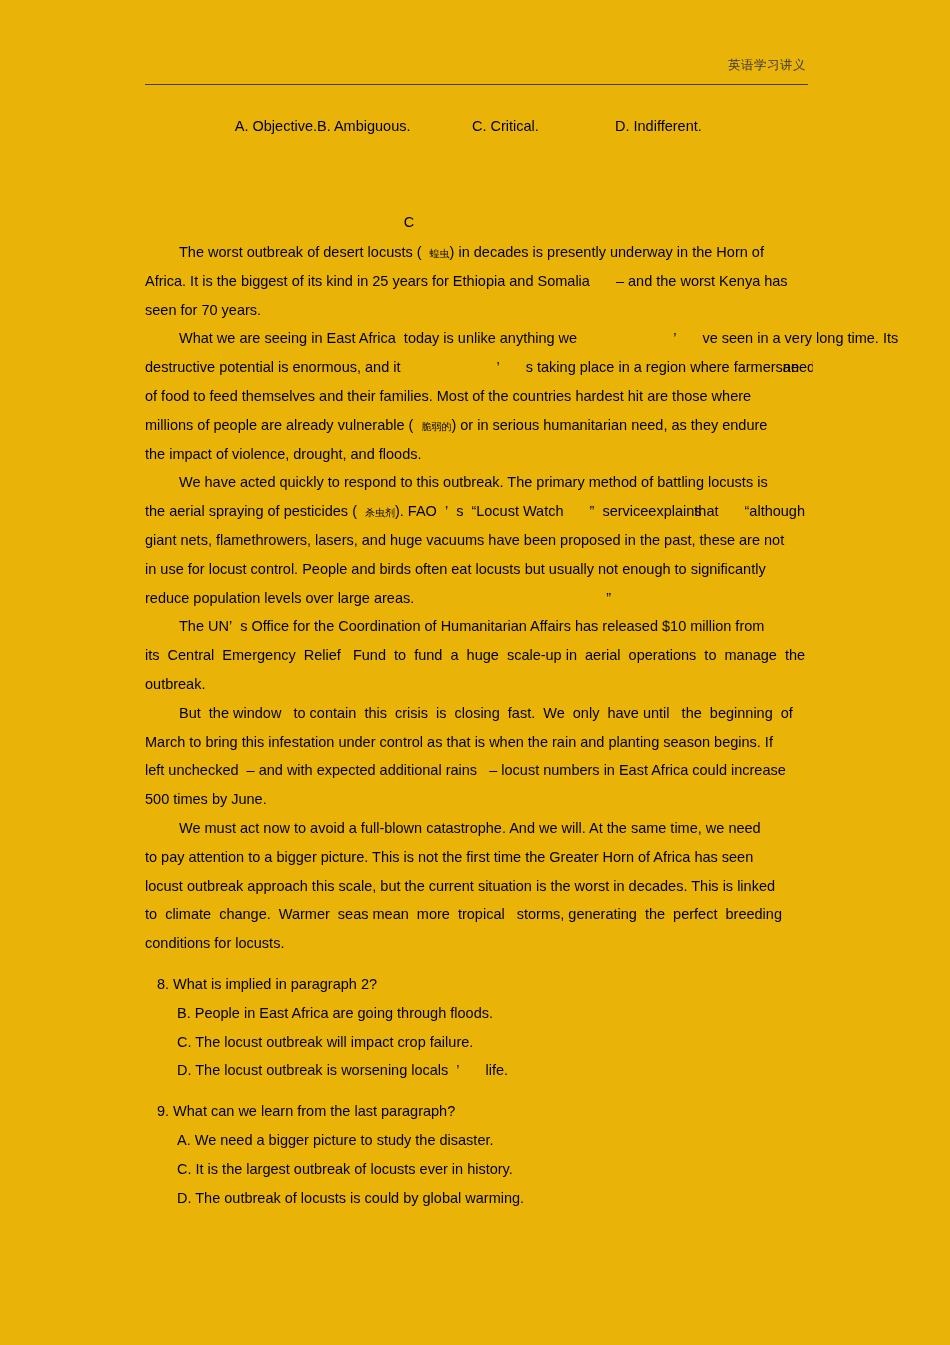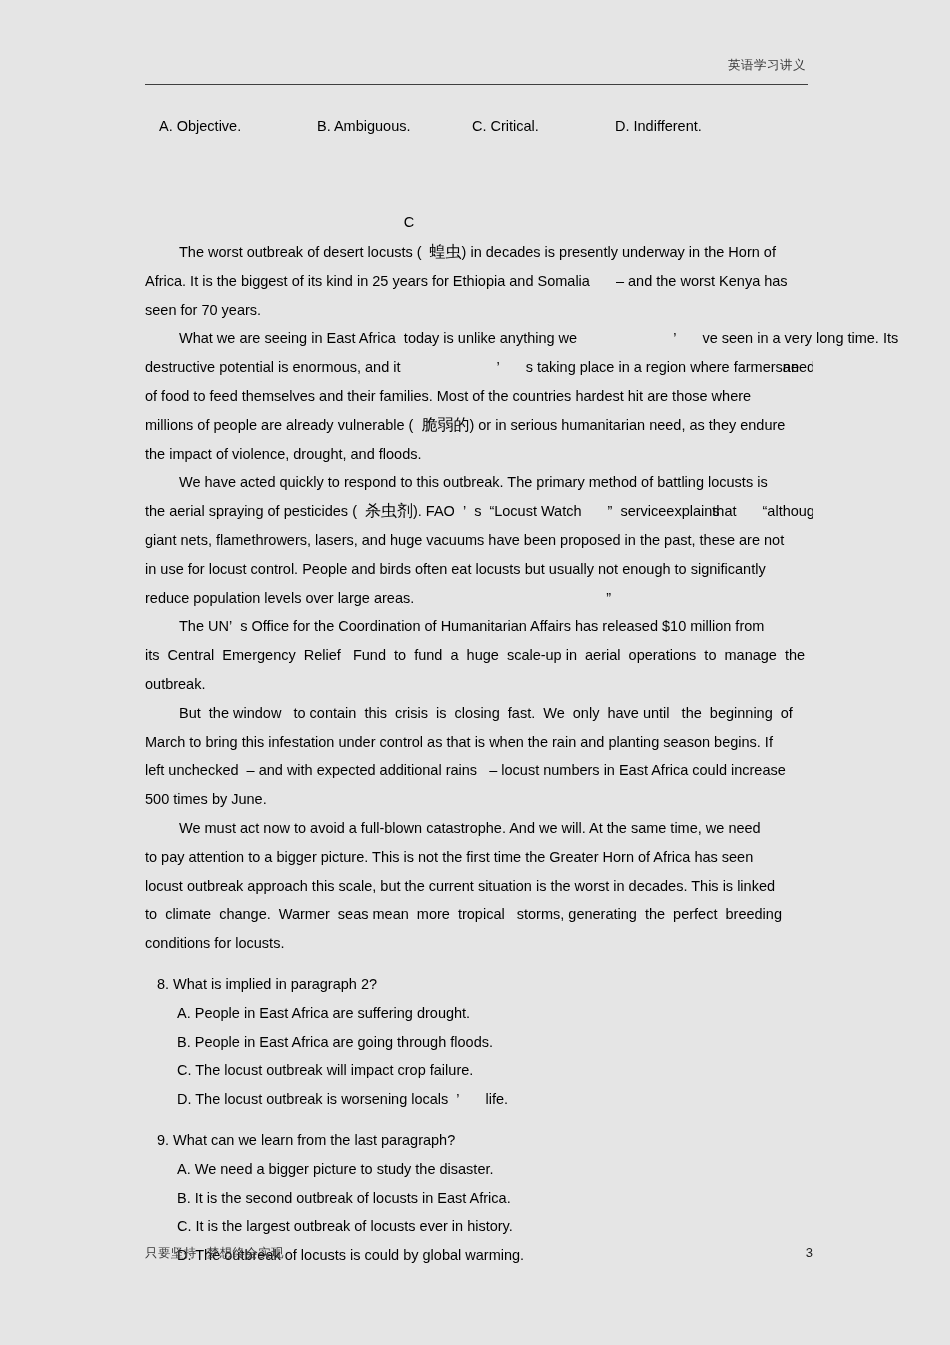--- a/index.html
+++ b/index.html
@@ -10,21 +10,21 @@
   }
   body {
     font-family: "Liberation Sans", sans-serif;
     color: #000000;
   }
   .page {
     position: relative;
     width: 950px;
     height: 1345px;
     margin: 0 auto;
-    background: #e5e5e5;
+    background: #eab308;
     overflow: hidden;
     box-sizing: border-box;
   }
 
   
   .header {
     position: absolute;
     left: 145px;
     top: 58px;
     width: 663px;
@@ -56,21 +56,21 @@
     display: block;
     white-space: nowrap;
     font-size: 14.5px;
     line-height: 1.2;
     padding-left: 14px;
     height: 30px;
   }
   .choice-row .opt {
     display: inline-block;
   }
-  .choice-row .opt-a { width: 158px; }
+  .choice-row .opt-a { width: 158px; text-align: right; }
   .choice-row .opt-b { width: 155px; }
   .choice-row .opt-c { width: 143px; }
   .choice-row .opt-d { width: auto; text-align: right; }
 
   
   .section-letter {
     text-align: center;
     font-size: 14.5px;
     margin-top: 66px;
     margin-bottom: 8px;
@@ -88,21 +88,21 @@
   }
   .para .ln {
     display: block;
     height: 28.8px;
     white-space: pre;
     overflow: visible;
   }
   .indent { display: inline-block; width: 34px; }
   .cjk {
     font-family: "DejaVu Sans", "Liberation Sans", sans-serif;
-    font-size: 16px;
+    font-size: 10px;
   }
   .gapsm { display: inline-block; width: 8px; }
   .gapmd { display: inline-block; width: 26px; }
   .gaplg { display: inline-block; width: 46px; }
   .gapxl { display: inline-block; width: 96px; }
   .overlap { display: inline-block; width: 0px; overflow: visible; white-space: pre; }
   .clip-line {
     display: block;
     height: 28.8px;
     white-space: pre;
@@ -168,34 +168,28 @@
     <div class="para"><span class="ln"><span class="indent"></span><span>We have acted quickly to respond to this outbreak. The primary method of battling locusts is</span></span><span class="clip-line"><span>the aerial spraying of pesticides (</span><span class="gapsm"></span><span class="cjk">杀虫剂</span><span>). FAO</span><span class="gapsm"></span><span>’</span><span class="gapsm"></span><span>s</span><span class="gapsm"></span><span>“</span><span>Locust Watch</span><span class="gapmd"></span><span>”</span><span class="gapsm"></span><span>service</span><span class="overlap">explains</span><span class="gaplg"></span><span>that</span><span class="gapmd"></span><span>“</span><span>although</span></span><span class="ln"><span>giant nets, flamethrowers, lasers, and huge vacuums have been proposed in the past, these are not</span></span><span class="ln"><span>in use for locust control. People and birds often eat locusts but usually not enough to significantly</span></span><span class="ln"><span>reduce population levels over large areas.</span><span class="gapxl"></span><span class="gapxl"></span><span>”</span></span></div>
 
     <div class="para"><span class="ln"><span class="indent"></span><span>The UN</span><span>’</span><span class="gapsm"></span><span>s Office for the Coordination of Humanitarian Affairs has released $10 million from</span></span><span class="ln"><span>its  Central  Emergency  Relief   Fund  to  fund  a  huge  scale-up in  aerial  operations  to  manage  the</span></span><span class="ln"><span>outbreak.</span></span></div>
 
     <div class="para"><span class="ln"><span class="indent"></span><span>But  the window   to contain  this  crisis  is  closing  fast.  We  only  have until   the  beginning  of</span></span><span class="ln"><span>March to bring this infestation under control as that is when the rain and planting season begins. If</span></span><span class="ln"><span>left unchecked  – and with expected additional rains   – locust numbers in East Africa could increase</span></span><span class="ln"><span>500 times by June.</span></span></div>
 
     <div class="para"><span class="ln"><span class="indent"></span><span>We must act now to avoid a full-blown catastrophe. And we will. At the same time, we need</span></span><span class="ln"><span>to pay attention to a bigger picture. This is not the first time the Greater Horn of Africa has seen</span></span><span class="ln"><span>locust outbreak approach this scale, but the current situation is the worst in decades. This is linked</span></span><span class="ln"><span>to  climate  change.  Warmer  seas mean  more  tropical   storms, generating  the  perfect  breeding</span></span><span class="ln"><span>conditions for locusts.</span></span></div>
 
     <div class="question">
       <span class="q-stem">8. What is implied in paragraph 2?</span>
-      <span class="q-opt">A. People in East Africa are suffering drought.</span>
       <span class="q-opt">B. People in East Africa are going through floods.</span>
       <span class="q-opt">C. The locust outbreak will impact crop failure.</span>
       <span class="q-opt"><span>D. The locust outbreak is worsening locals</span><span class="gapsm"></span><span>’</span><span class="gapmd"></span><span>life.</span></span>
     </div>
 
     <div class="question">
       <span class="q-stem">9. What can we learn from the last paragraph?</span>
       <span class="q-opt">A. We need a bigger picture to study the disaster.</span>
-      <span class="q-opt">B. It is the second outbreak of locusts in East Africa.</span>
       <span class="q-opt">C. It is the largest outbreak of locusts ever in history.</span>
       <span class="q-opt">D. The outbreak of locusts is could by global warming.</span>
     </div>
 
   </div>
 
-  <div class="footer">
-    <div class="footer-left"><span>只要坚持</span><span class="sp"></span><span>梦想终会实现</span></div>
-    <div class="footer-right">3</div>
-  </div>
 
 </div>
 
 </body></html>

